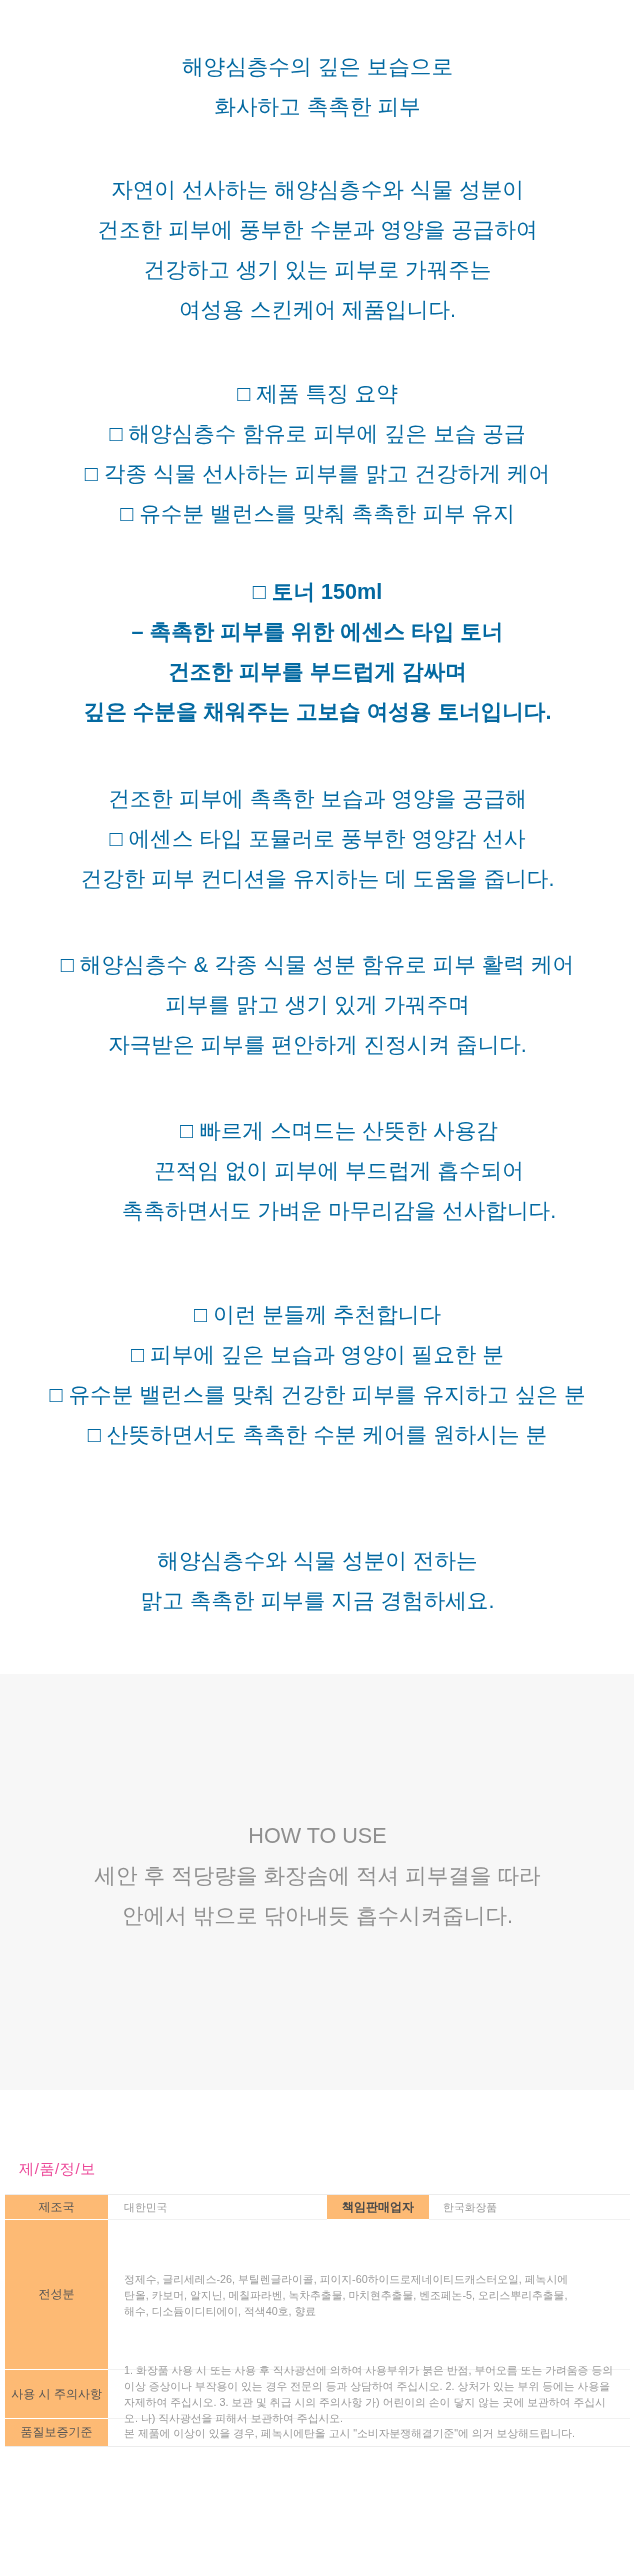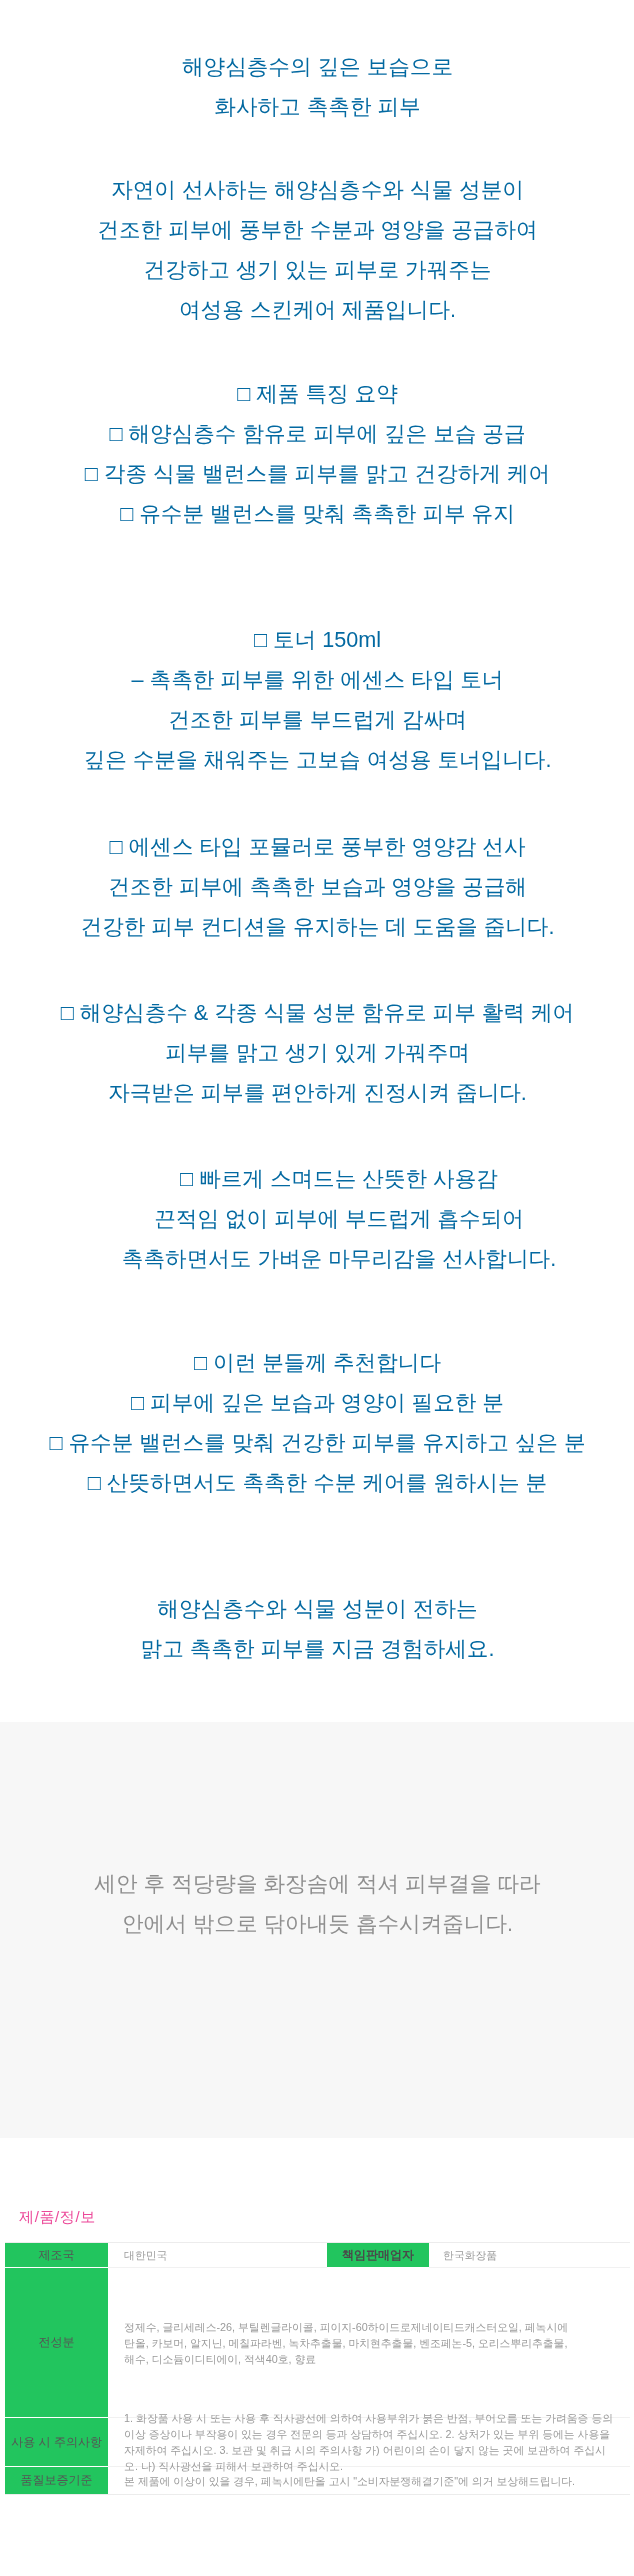--- a/index.html
+++ b/index.html
@@ -13,21 +13,21 @@
     padding:47px 0 53px;
     text-align:center;
     color:#0369a1;
     font-size:21.6px;
     line-height:40px;
     font-weight:300;
   }
   .blk{margin:0;}
   .b2{margin-top:43px;}
   .b3{margin-top:44px;}
-  .b4{margin-top:86px;}
+  .b4{margin-top:38px;font-weight:bold;}
   .b5{margin-top:47px;}
   .b6{margin-top:46px;}
   .b7{margin-top:46px;margin-left:43px;}
   .b8{margin-top:64px;}
   .b9{margin-top:86px;}
   .tl{white-space:nowrap;}
   
   .howto{
     height:416px;
     box-sizing:border-box;
@@ -57,21 +57,21 @@
     font-size:10.8px;
   }
   .trow{display:flex;}
   .r1{height:25.4px;}
   .r2{height:150px;}
   .r3{height:49px;}
   .r4{height:27px;}
   .hcell{
     width:103px;
     flex:0 0 103px;
-    background:#22c55e;
+    background:#fdba74;
     color:#555555;
     font-weight:500;
     font-size:12px;
     display:flex;
     align-items:center;
     justify-content:center;
     border-bottom:0.6px solid #ffffff;
     box-sizing:border-box;
     text-align:center;
   }
@@ -110,32 +110,32 @@
   </div>
   <div class="blk b2">
     <div class="tl">자연이 선사하는 해양심층수와 식물 성분이</div>
     <div class="tl">건조한 피부에 풍부한 수분과 영양을 공급하여</div>
     <div class="tl">건강하고 생기 있는 피부로 가꿔주는</div>
     <div class="tl">여성용 스킨케어 제품입니다.</div>
   </div>
   <div class="blk b3">
     <div class="tl">□ 제품 특징 요약</div>
     <div class="tl">□ 해양심층수 함유로 피부에 깊은 보습 공급</div>
-    <div class="tl">□ 각종 식물 밸런스를 피부를 맑고 건강하게 케어</div>
+    <div class="tl">□ 각종 식물 선사하는 피부를 맑고 건강하게 케어</div>
     <div class="tl">□ 유수분 밸런스를 맞춰 촉촉한 피부 유지</div>
   </div>
   <div class="blk b4">
     <div class="tl">□ 토너 150ml</div>
     <div class="tl">– 촉촉한 피부를 위한 에센스 타입 토너</div>
     <div class="tl">건조한 피부를 부드럽게 감싸며</div>
     <div class="tl">깊은 수분을 채워주는 고보습 여성용 토너입니다.</div>
   </div>
   <div class="blk b5">
+    <div class="tl">건조한 피부에 촉촉한 보습과 영양을 공급해</div>
     <div class="tl">□ 에센스 타입 포뮬러로 풍부한 영양감 선사</div>
-    <div class="tl">건조한 피부에 촉촉한 보습과 영양을 공급해</div>
     <div class="tl">건강한 피부 컨디션을 유지하는 데 도움을 줍니다.</div>
   </div>
   <div class="blk b6">
     <div class="tl">□ 해양심층수 &amp; 각종 식물 성분 함유로 피부 활력 케어</div>
     <div class="tl">피부를 맑고 생기 있게 가꿔주며</div>
     <div class="tl">자극받은 피부를 편안하게 진정시켜 줍니다.</div>
   </div>
   <div class="blk b7">
     <div class="tl">□ 빠르게 스며드는 산뜻한 사용감</div>
     <div class="tl">끈적임 없이 피부에 부드럽게 흡수되어</div>
@@ -147,20 +147,21 @@
     <div class="tl">□ 유수분 밸런스를 맞춰 건강한 피부를 유지하고 싶은 분</div>
     <div class="tl">□ 산뜻하면서도 촉촉한 수분 케어를 원하시는 분</div>
   </div>
   <div class="blk b9">
     <div class="tl">해양심층수와 식물 성분이 전하는</div>
     <div class="tl">맑고 촉촉한 피부를 지금 경험하세요.</div>
   </div>
 </div>
 
 <div class="howto">
+  <div class="tl">HOW TO USE</div>
   <div class="tl">세안 후 적당량을 화장솜에 적셔 피부결을 따라</div>
   <div class="tl">안에서 밖으로 닦아내듯 흡수시켜줍니다.</div>
 </div>
 
 <div class="info">
   <div class="info-title">제/품/정/보</div>
   <div class="tbl">
     <div class="trow r1">
       <div class="hcell">제조국</div>
       <div class="vcell fixed">대한민국</div>

